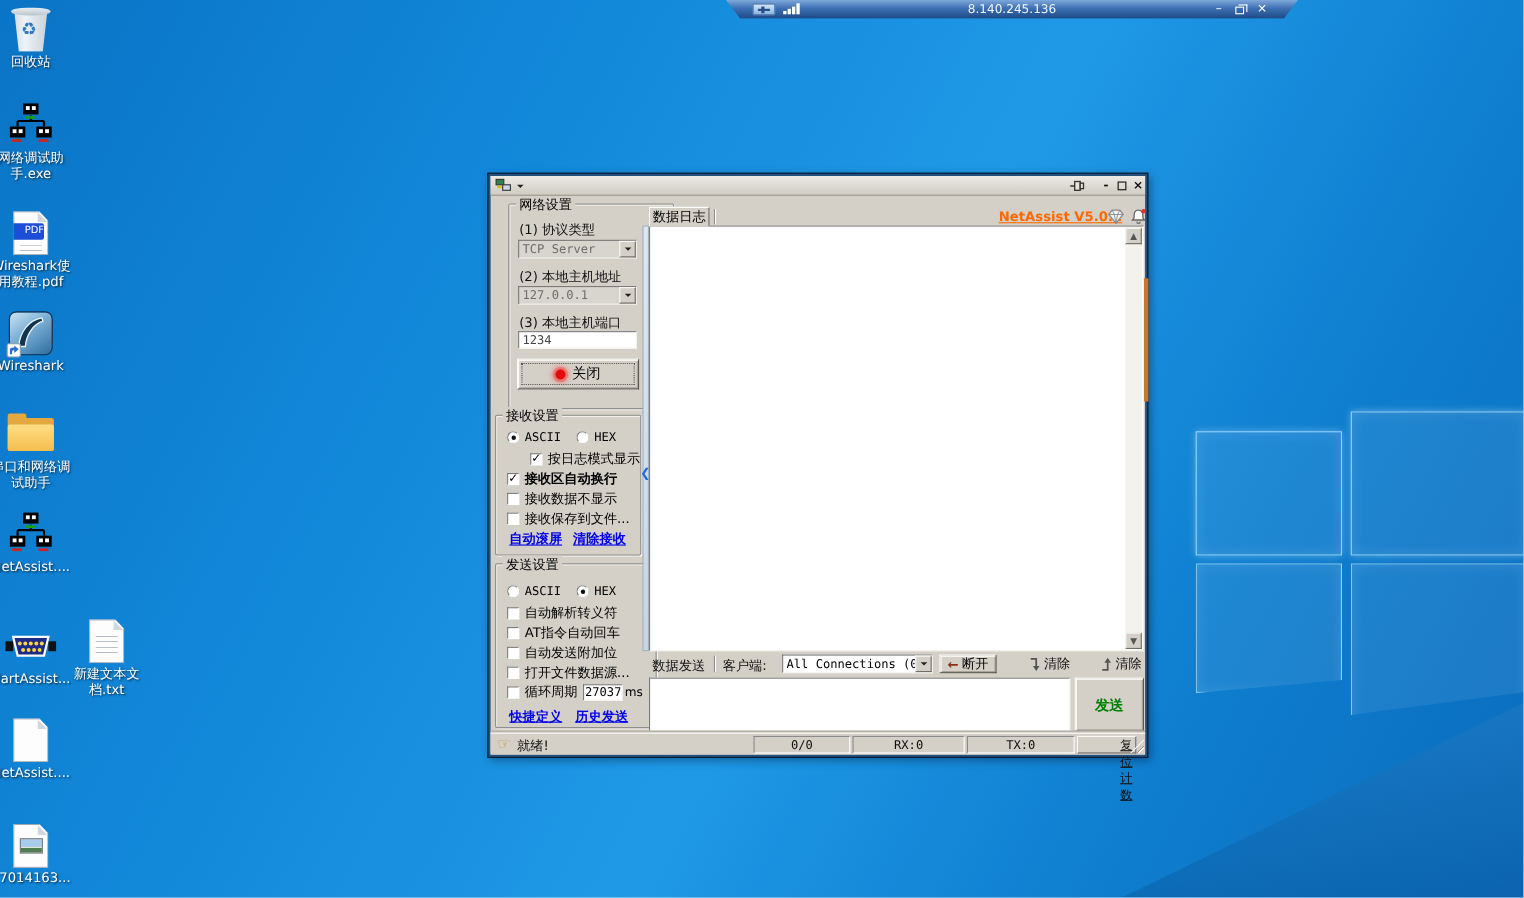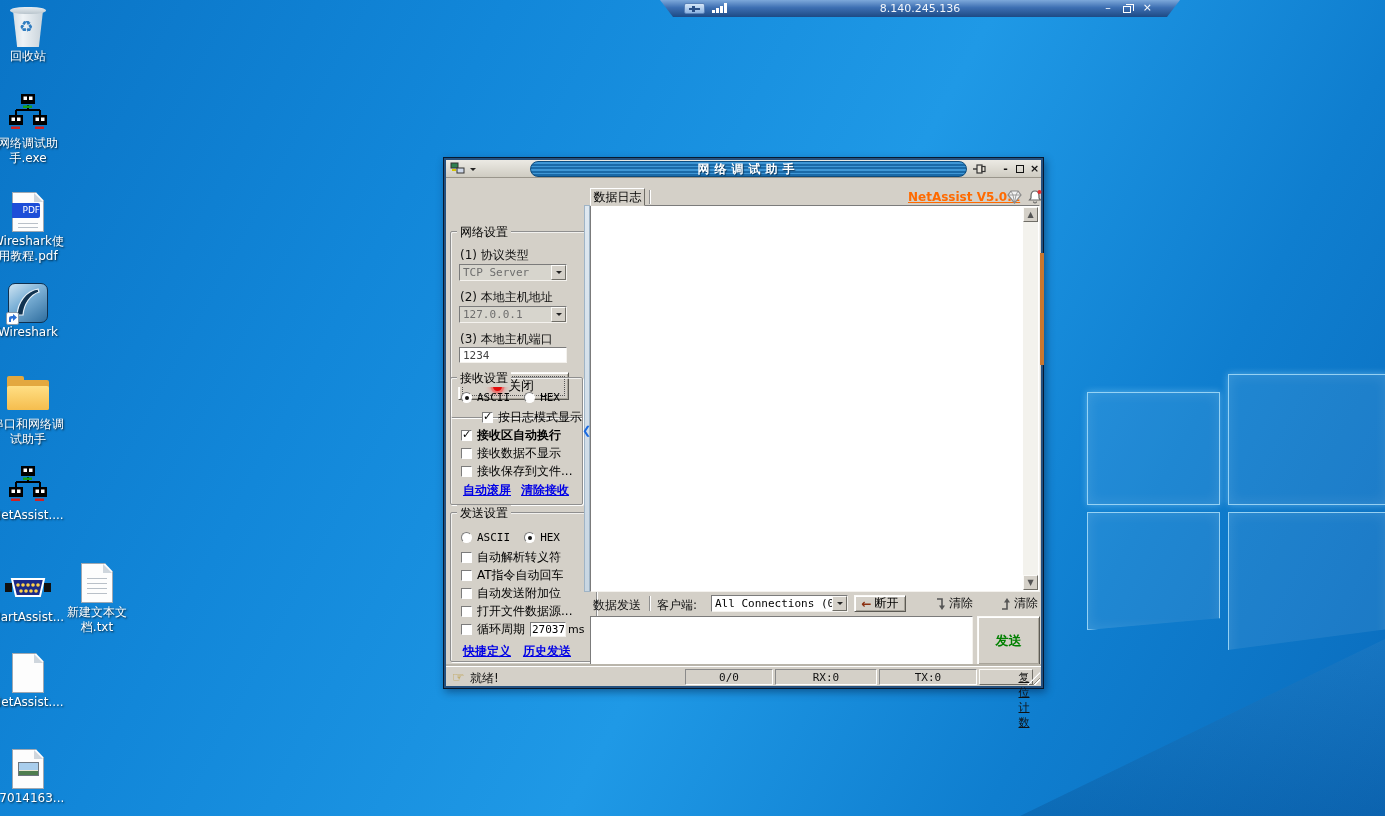--- a/index.html
+++ b/index.html
@@ -278,34 +278,31 @@
   <div class="abs orange-strip"></div>
   <div class="winbody">
 
     <div class="abs tbar" style="z-index:5;">
       <svg class="abs mini-net" width="16" height="14" viewBox="0 0 16 14">
         <rect x="1" y="1" width="7" height="5" fill="#2f7f4f" stroke="#333" stroke-width="1"></rect>
         <rect x="7" y="6" width="7" height="5" fill="#cfd8e8" stroke="#333" stroke-width="1"></rect>
         <rect x="2" y="7" width="4" height="2" fill="#d4c400"></rect>
       </svg>
       <div class="abs tb-caret"></div>
-      <div class="abs pill">
-        <span>网络调试助手</span>
-      </div>
       <svg class="abs" style="left:526px;top:3px;" width="16" height="12" viewBox="0 0 16 12">
         <path d="M1 6 L5 6" stroke="#333" stroke-width="1.4"></path>
         <rect x="5" y="2" width="5" height="8" fill="#e8e4da" stroke="#333" stroke-width="1.2"></rect>
         <rect x="10" y="3.5" width="3" height="5" fill="#e8e4da" stroke="#333" stroke-width="1.2"></rect>
       </svg>
       <div class="abs tb-btn" style="left:553px;">-</div>
       <div class="abs tb-btn" style="left:567px;"><span class="maxi"></span></div>
       <div class="abs tb-btn" style="left:582px;">×</div>
     </div>
 
-    <div class="abs grp" style="left:4px;top:25px;width:151px;height:187px;margin-top:46px;">
+    <div class="abs grp" style="left:16px;top:25px;width:151px;height:187px;">
       <div class="grp-title">网络设置</div>
       <div class="abs flbl" style="left:9px;top:15px;">(1) 协议类型</div>
       <div class="abs combo dis sunken" style="left:8px;top:32px;width:108px;">
         <span class="val">TCP Server</span>
         <span class="cbtn"></span>
       </div>
       <div class="abs flbl" style="left:9px;top:57px;">(2) 本地主机地址</div>
       <div class="abs combo dis sunken" style="left:8px;top:74px;width:108px;">
         <span class="val">127.0.0.1</span>
         <span class="cbtn"></span>

